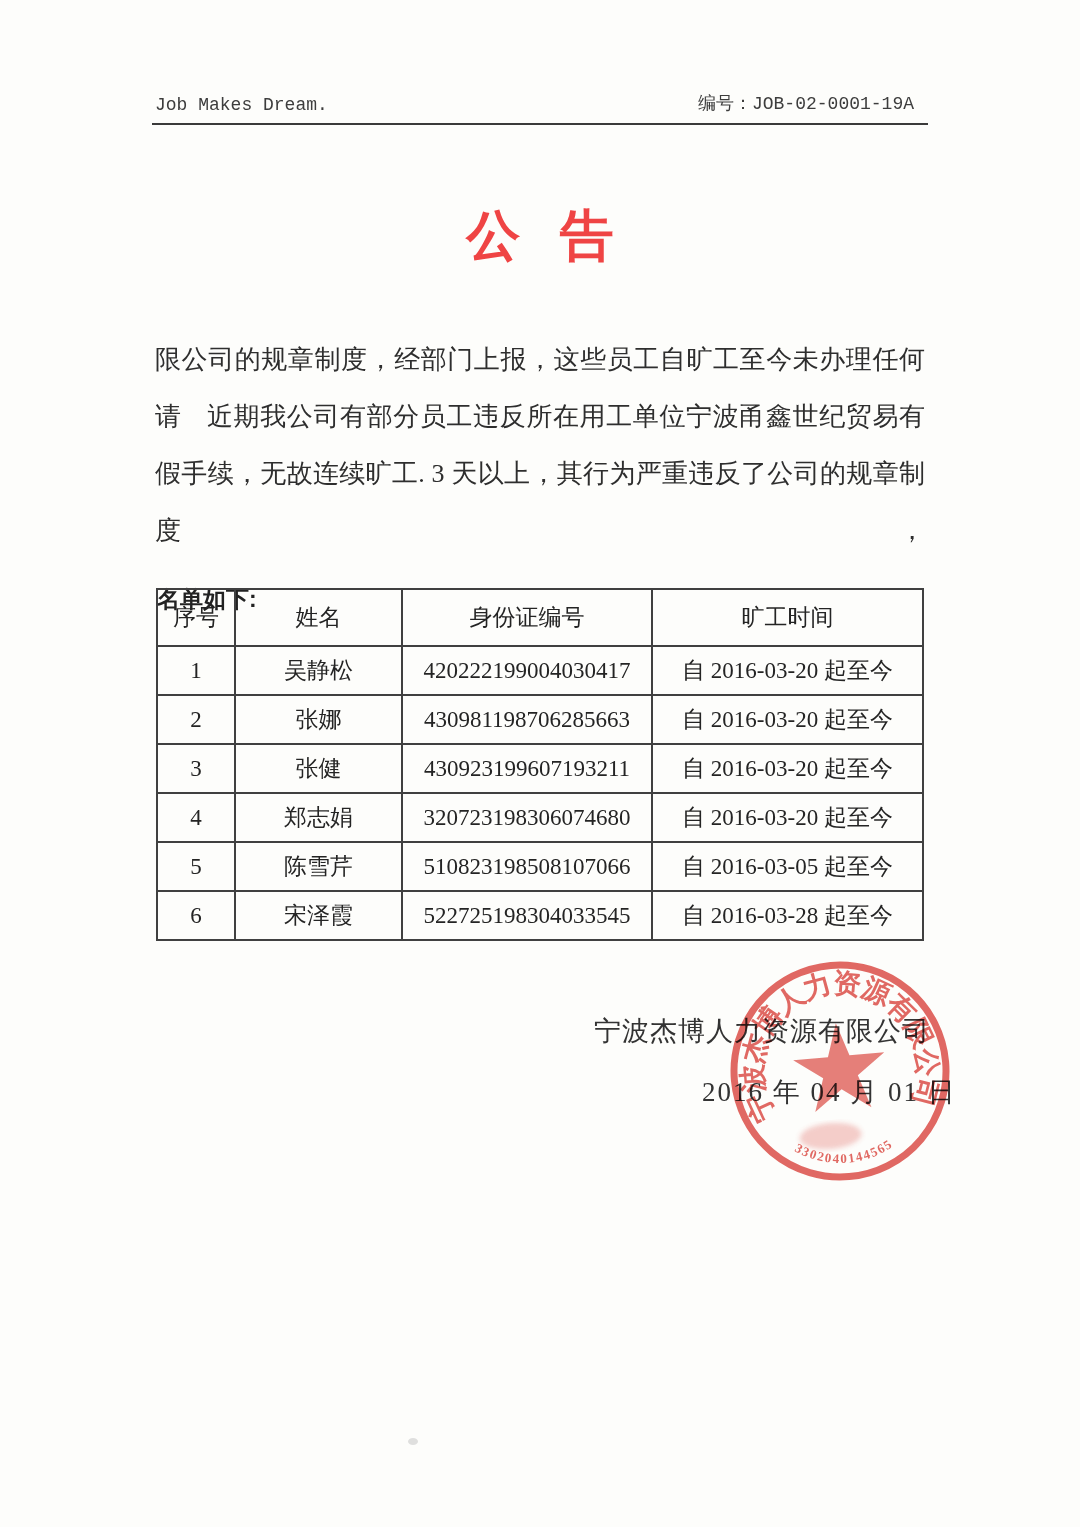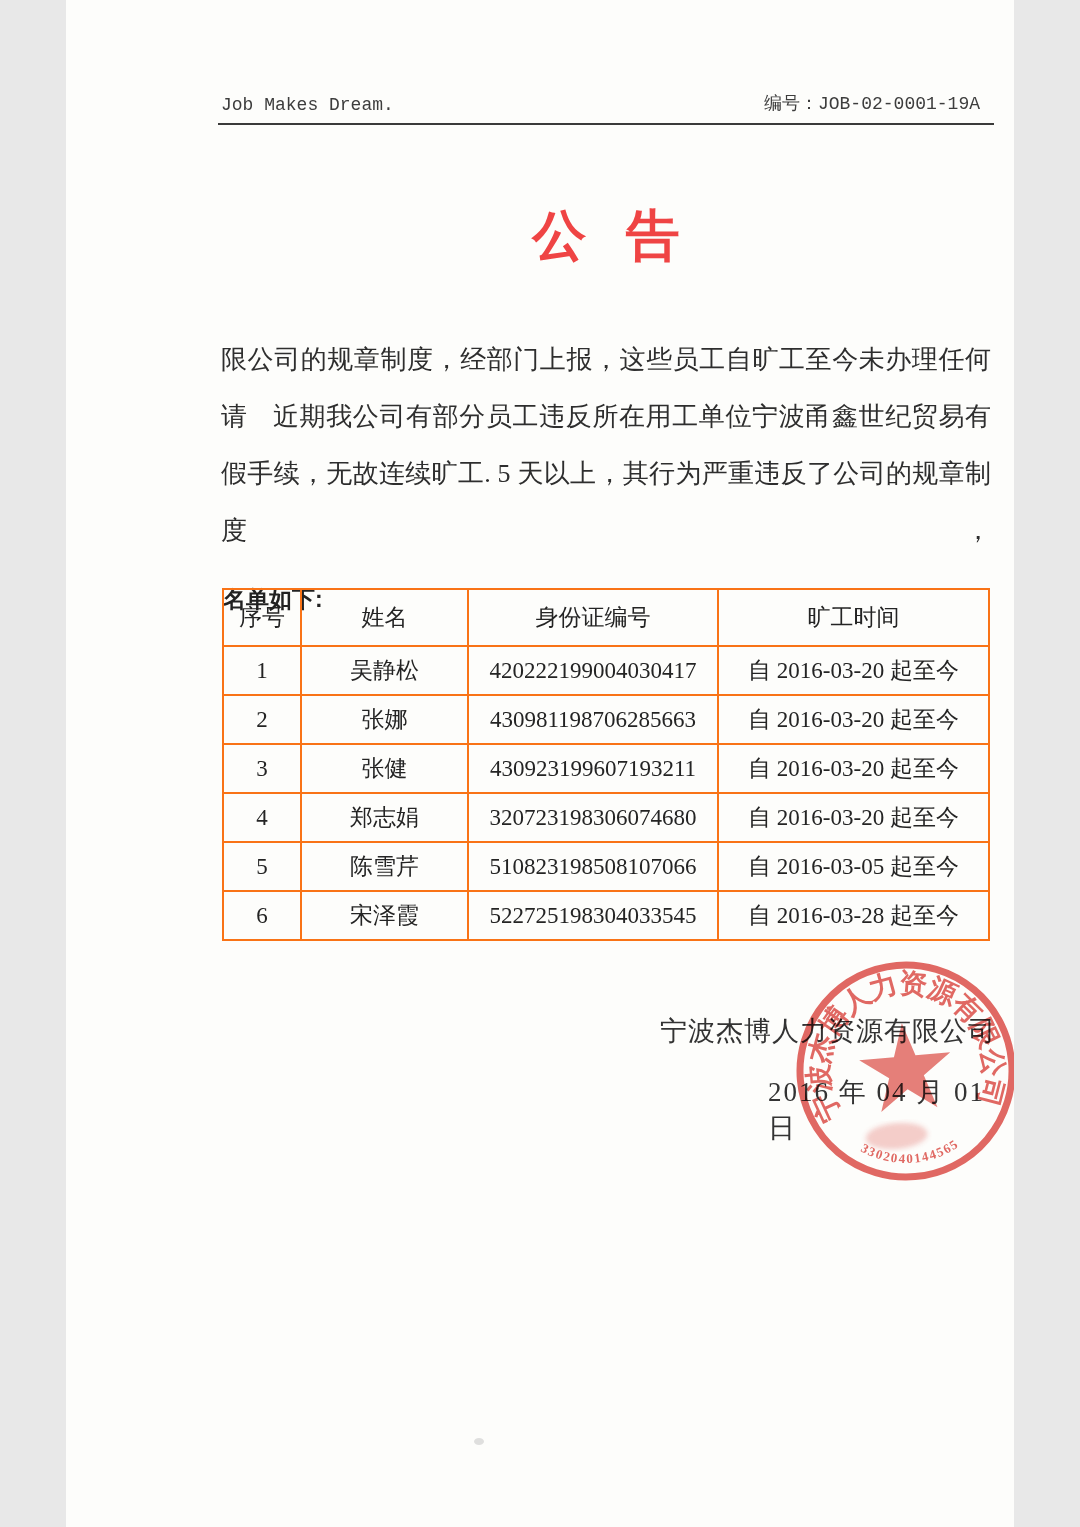--- a/index.html
+++ b/index.html
@@ -1,19 +1,19 @@
 <!DOCTYPE html>
 <html style="--stamp-color: #dd4f48;"><head>
 <meta charset="utf-8">
 <style>
   :root { --stamp-color:#dd4f48; --ink:#303030; }
   * { margin:0; padding:0; box-sizing:border-box; }
   html,body { background:#e8e8e8; }
   .page {
-    position:relative; width:948px; height:1527px; margin:0 auto;
+    position:relative; width:1080px; height:1527px; margin:0 auto;
     background:#fdfdfb; overflow:hidden;
     font-family:"Liberation Serif","DejaVu Serif",serif; color:var(--ink);
   }
   
   .hdr {
     position:absolute; left:155px; top:91px; width:773px;
     display:flex; justify-content:space-between; align-items:flex-end;
     font-family:"Liberation Mono","DejaVu Sans Mono",monospace;
     font-size:18px; color:#3d3d3d;
   }
@@ -33,21 +33,21 @@
   .list-label {
     position:absolute; left:157px; top:548px; font-size:23px; font-weight:bold;
     font-family:"Liberation Sans","DejaVu Sans",sans-serif; color:#222;margin-top:36px;
   }
   
   table.roster {
     position:absolute; left:156px; top:588px; width:766px;
     border-collapse:collapse; table-layout:fixed; text-align:center;
     font-size:23px; color:#242424;
   }
-  table.roster th, table.roster td { border:2px solid #f97316; font-weight:normal; }
+  table.roster th, table.roster td { border:2px solid #404040; font-weight:normal; }
   table.roster th { height:57px; }
   table.roster td { height:49px; }
   
   .sig-company { position:absolute; left:594px; top:1013px; font-size:27px; letter-spacing:1px; color:#333; }
   .sig-date    { position:absolute; left:702px; top:1074px; font-size:27px; letter-spacing:2px; color:#333; }
   
   .stamp {
     position:absolute; left:712px; top:943px; width:256px; height:256px;
     transform:rotate(-5deg); mix-blend-mode:multiply; opacity:.85;
   }
@@ -67,21 +67,21 @@
     <span class="slogan">Job Makes Dream.</span>
     <span class="docnum">编号：JOB-02-0001-19A</span>
   </div>
   <div class="hdr-line"></div>
 
   <div class="title">公 告</div>
 
   <div class="body-wrap">
       <div class="body-line just">限公司的规章制度，经部门上报，这些员工自旷工至今未办理任何请</div>
       <div class="body-line first just">近期我公司有部分员工违反所在用工单位宁波甬鑫世纪贸易有</div>
-      <div class="body-line just">假手续，无故连续旷工. 5 天以上，其行为严重违反了公司的规章制度，</div>
+      <div class="body-line just">假手续，无故连续旷工. 3 天以上，其行为严重违反了公司的规章制度，</div>
     </div>
 
   <div class="list-label">名单如下:</div>
 
   <table class="roster">
     <colgroup>
       <col style="width:78px">
         <col style="width:167px">
         <col style="width:250px">
         <col style="width:271px">

